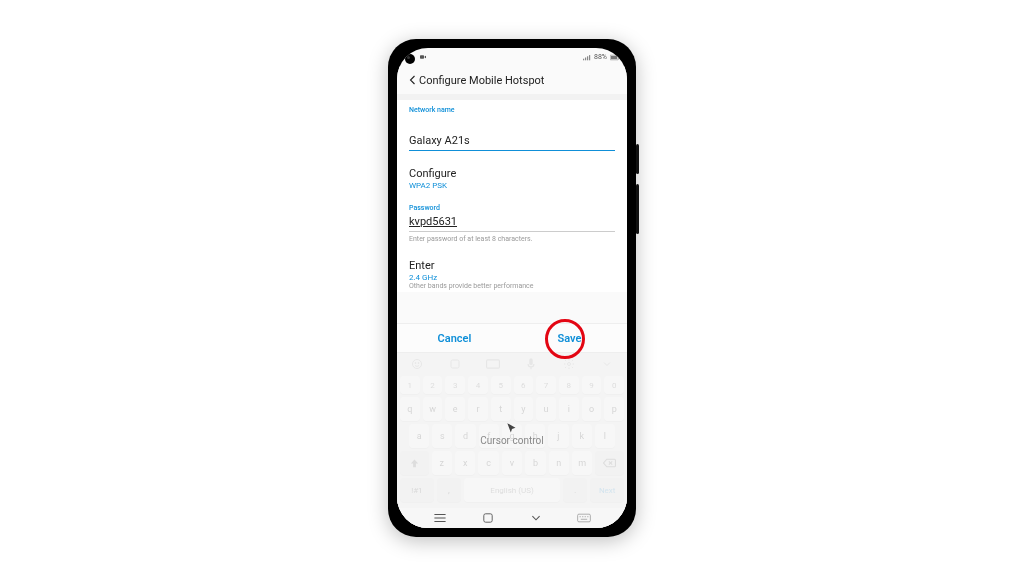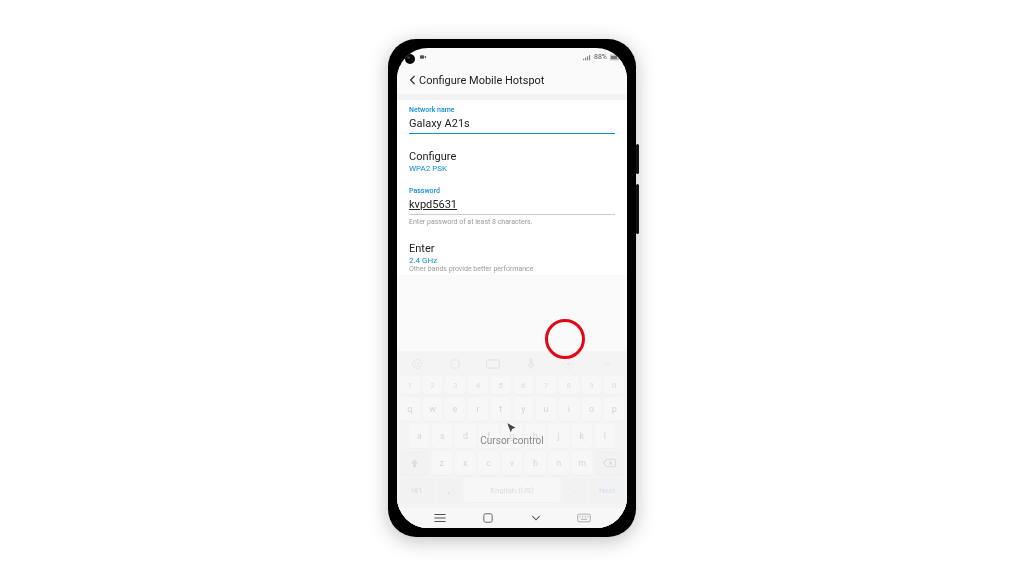--- a/index.html
+++ b/index.html
@@ -16,21 +16,21 @@
   .status .right{display:flex;align-items:center;gap:3px;}
   .status svg{display:block;}
   
   .hdr{position:absolute;top:18px;left:0;right:0;height:28px;display:flex;align-items:center;padding:0 10px;font-size:11px;color:#222;background:#fafafa;}
   .hdr .chev{width:12px;height:12px;}
   
   .content{position:absolute;top:46px;left:0;right:0;bottom:0;background:#fafafa;overflow:hidden;}
   .panel{background:#fff;}
   .field{padding:6px 12px 6px 12px;}
   .lbl-blue{font-size:7px;color:#0f8fd8;font-weight:500;}
-  .input-line{font-size:11px;color:#222;border-bottom:1.5px solid #0f8fd8;padding:2px 0 3px 0;margin-top:1px;}
+  .input-line{font-size:11px;color:#222;border-bottom:1.5px solid #0f8fd8;padding:2px 0 3px 0;margin-top:18px;}
   .input-plain{font-size:11px;color:#222;border-bottom:1px solid rgba(0,0,0,.2);padding:2px 0 3px 0;margin-top:1px;text-decoration:underline;}
   .sec-title{font-size:11px;color:#222;}
   .sec-sub{font-size:8px;color:#0f8fd8;margin-top:1px;}
   .help{font-size:7px;color:#9a9a9a;margin-top:3px;}
   .divider{height:6px;background:#f2f2f2;}
   .truncated{font-size:7px;color:#9a9a9a;white-space:nowrap;overflow:hidden;text-overflow:clip;}
   
   .actions{position:absolute;left:0;right:0;top:229px;height:28px;background:#fcfcfc;border-top:1px solid #eee;border-bottom:1px solid #eee;display:flex;align-items:center;z-index:3;}
   .actions .btn{flex:1;text-align:center;font-size:11px;font-weight:600;color:#0f8fd8;}
   
@@ -112,20 +112,24 @@
             <div class="help">Enter password of at least 8 characters.</div>
           </div>
 
           <div class="field" style="padding-top:10px;padding-bottom:2px;">
             <div class="sec-title">Enter</div>
             <div class="sec-sub">2.4 GHz</div>
             <div class="truncated">Other bands provide better performance</div>
           </div>
         </div>
 
+        <div class="actions">
+          <div class="btn">Cancel</div>
+          <div class="btn">Save</div>
+        </div>
 
         <div class="annot" style="left:148px;top:225px;"></div>
 
         <div class="kbd">
           <div class="toolbar">
             <div class="ticon">
                 <svg width="12" height="12" viewBox="0 0 24 24" fill="none" stroke="#9a9a9a" stroke-width="2">
                   <circle cx="12" cy="12" r="9"></circle>
                   <circle cx="9" cy="10" r="1" fill="#9a9a9a"></circle>
                   <circle cx="15" cy="10" r="1" fill="#9a9a9a"></circle>

